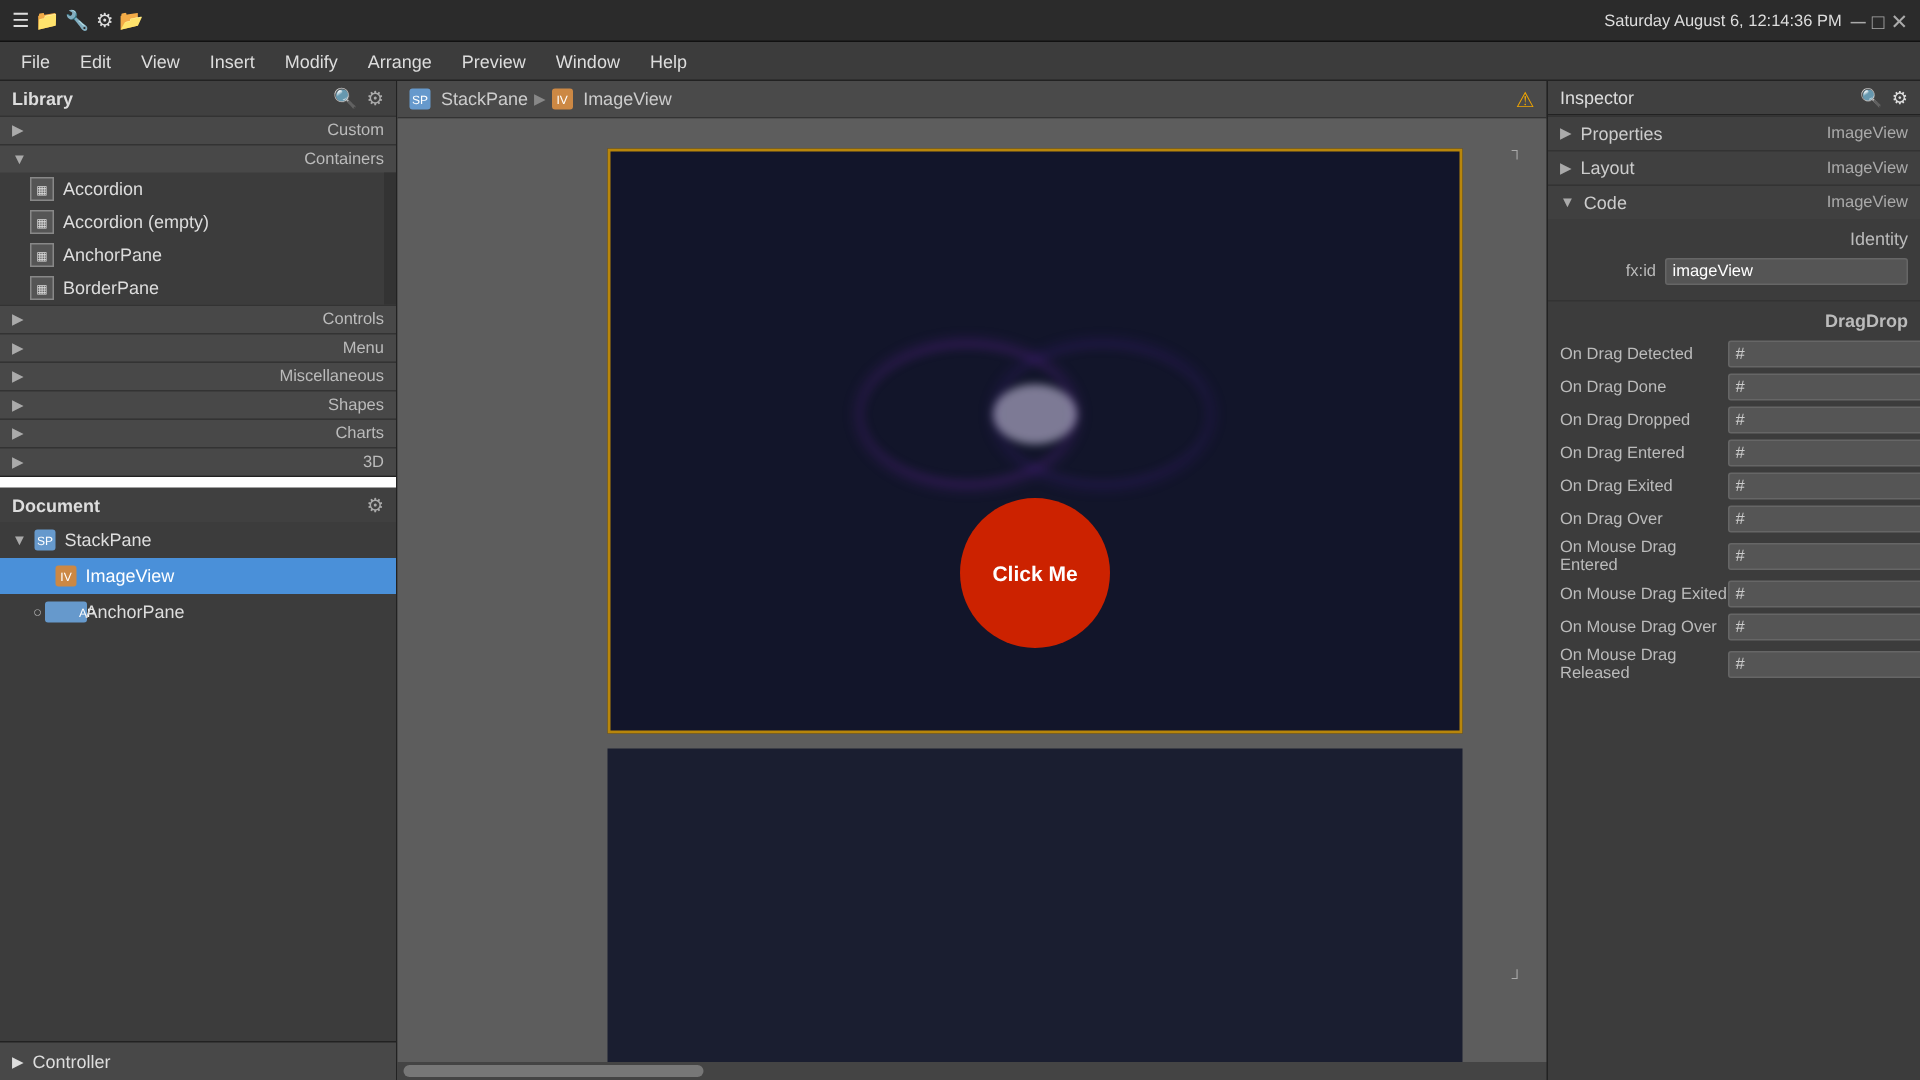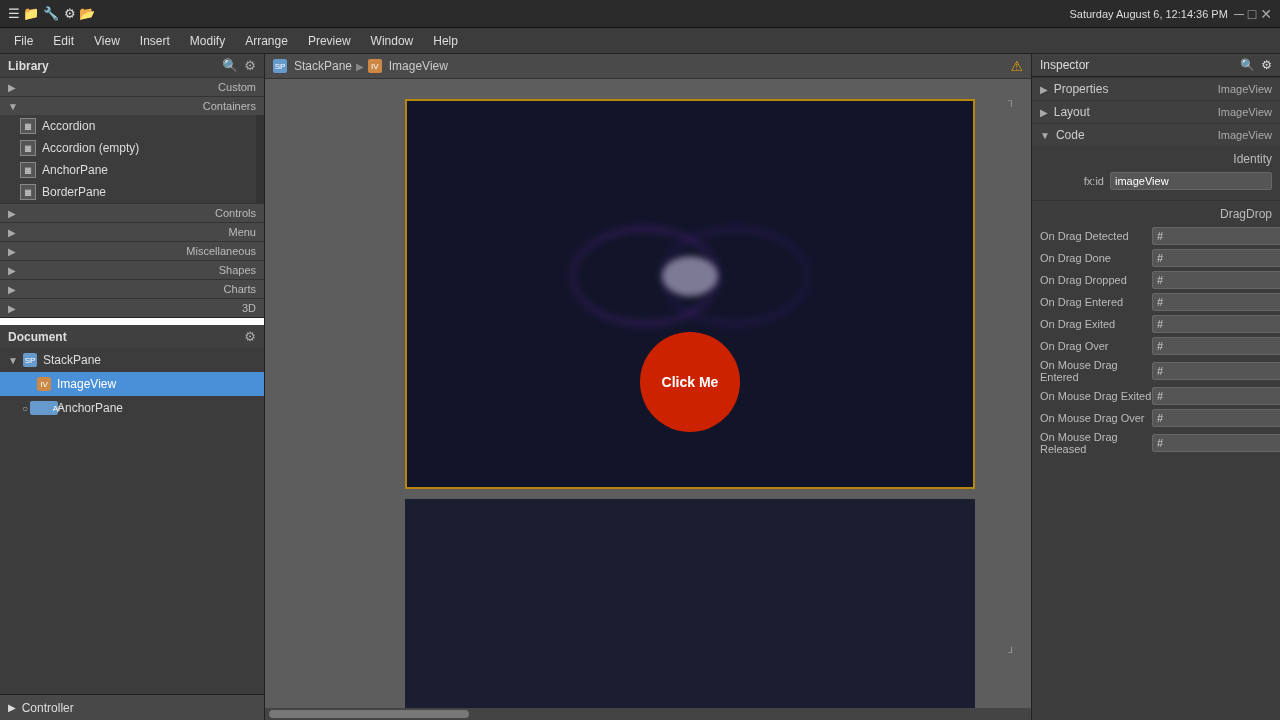--- a/index.html
+++ b/index.html
@@ -95,21 +95,21 @@
 
     
     #identity-box { padding: 6px 8px; background: #3c3c3c; }
     .identity-title { text-align: right; font-size: 12px; color: #bbb; margin-bottom: 6px; }
     .field-row { display: flex; align-items: center; margin-bottom: 4px; }
     .field-label { font-size: 11px; color: #bbb; min-width: 70px; text-align: right; padding-right: 6px; }
     .field-input { flex: 1; background: #555; border: 1px solid #666; color: #fff; padding: 2px 4px; font-size: 11px; border-radius: 2px; }
 
     
     #dragdrop-box { padding: 6px 8px; background: #3c3c3c; border-top: 1px solid #333; }
-    .dragdrop-title { text-align: right; font-size: 12px; color: #bbb; margin-bottom: 6px; }
+    .dragdrop-title { text-align: right; font-size: 12px; color: #bbb; margin-bottom: 6px; font-weight: bold; }
     .drag-row { display: flex; align-items: center; margin-bottom: 4px; }
     .drag-label { font-size: 11px; color: #bbb; flex: 1; }
     .drag-select { display: flex; align-items: center; width: 120px; }
     .drag-select input { flex: 1; background: #555; border: 1px solid #666; color: #ccc; padding: 2px 4px; font-size: 11px; border-radius: 2px 0 0 2px; }
 
     
     .sp-icon { width: 14px; height: 14px; display: inline-flex; align-items: center; justify-content: center; background: #6699cc; border-radius: 2px; font-size: 8px; color: #fff; }
     .iv-icon { width: 14px; height: 14px; display: inline-flex; align-items: center; justify-content: center; background: #cc8844; border-radius: 2px; font-size: 8px; color: #fff; }
     .ap-icon { width: 14px; height: 14px; display: inline-flex; align-items: center; justify-content: center; background: #6699cc; border-radius: 2px; font-size: 8px; color: #fff; padding-left: 28px; }
 

